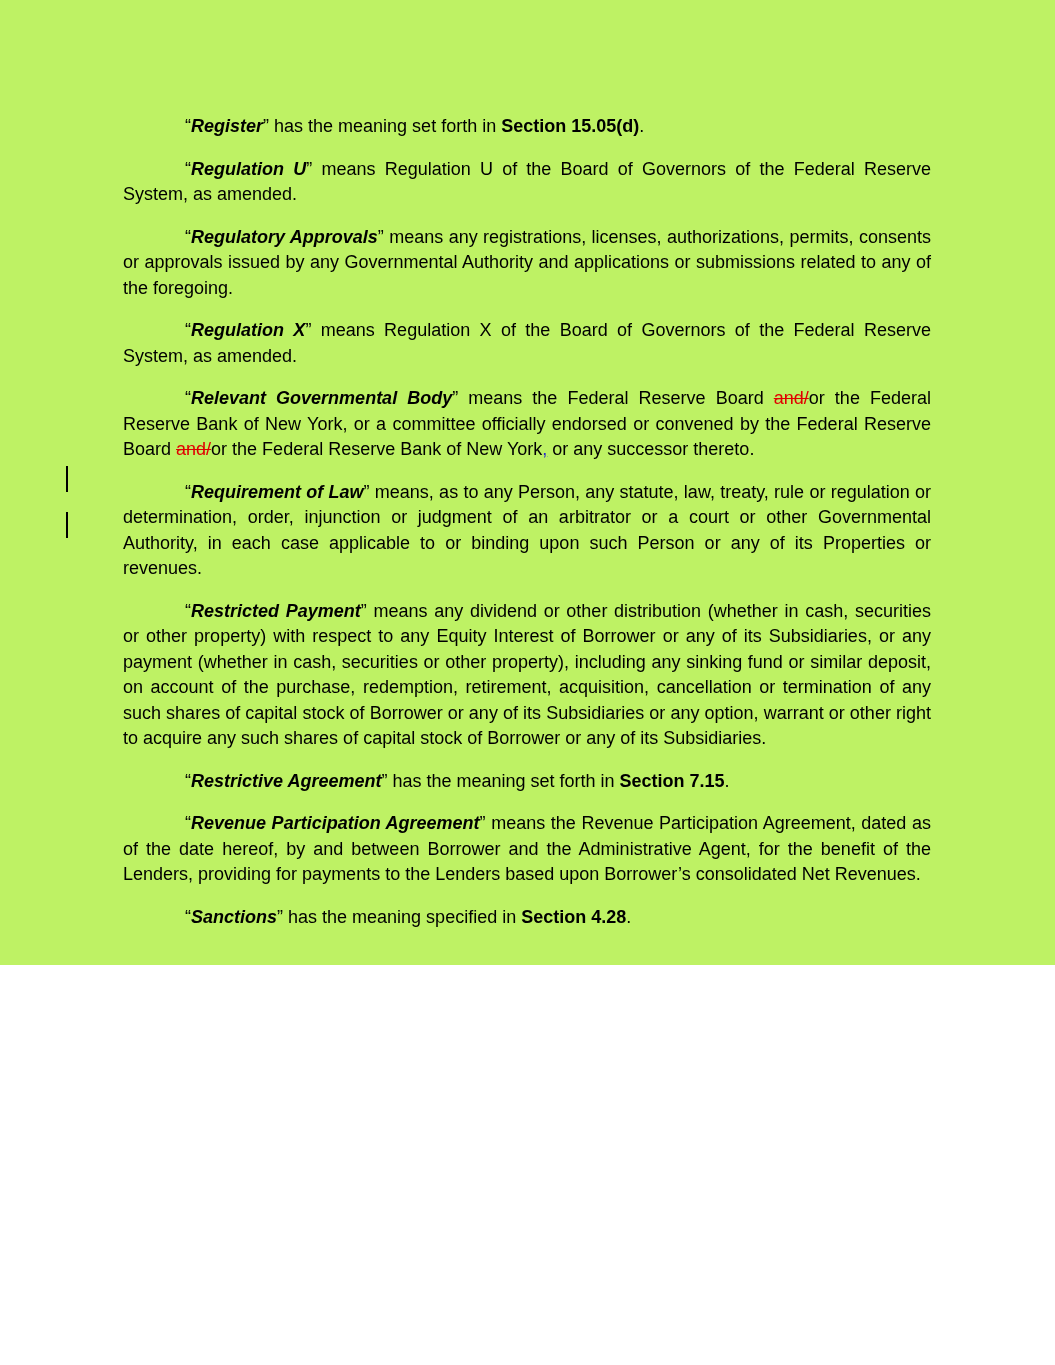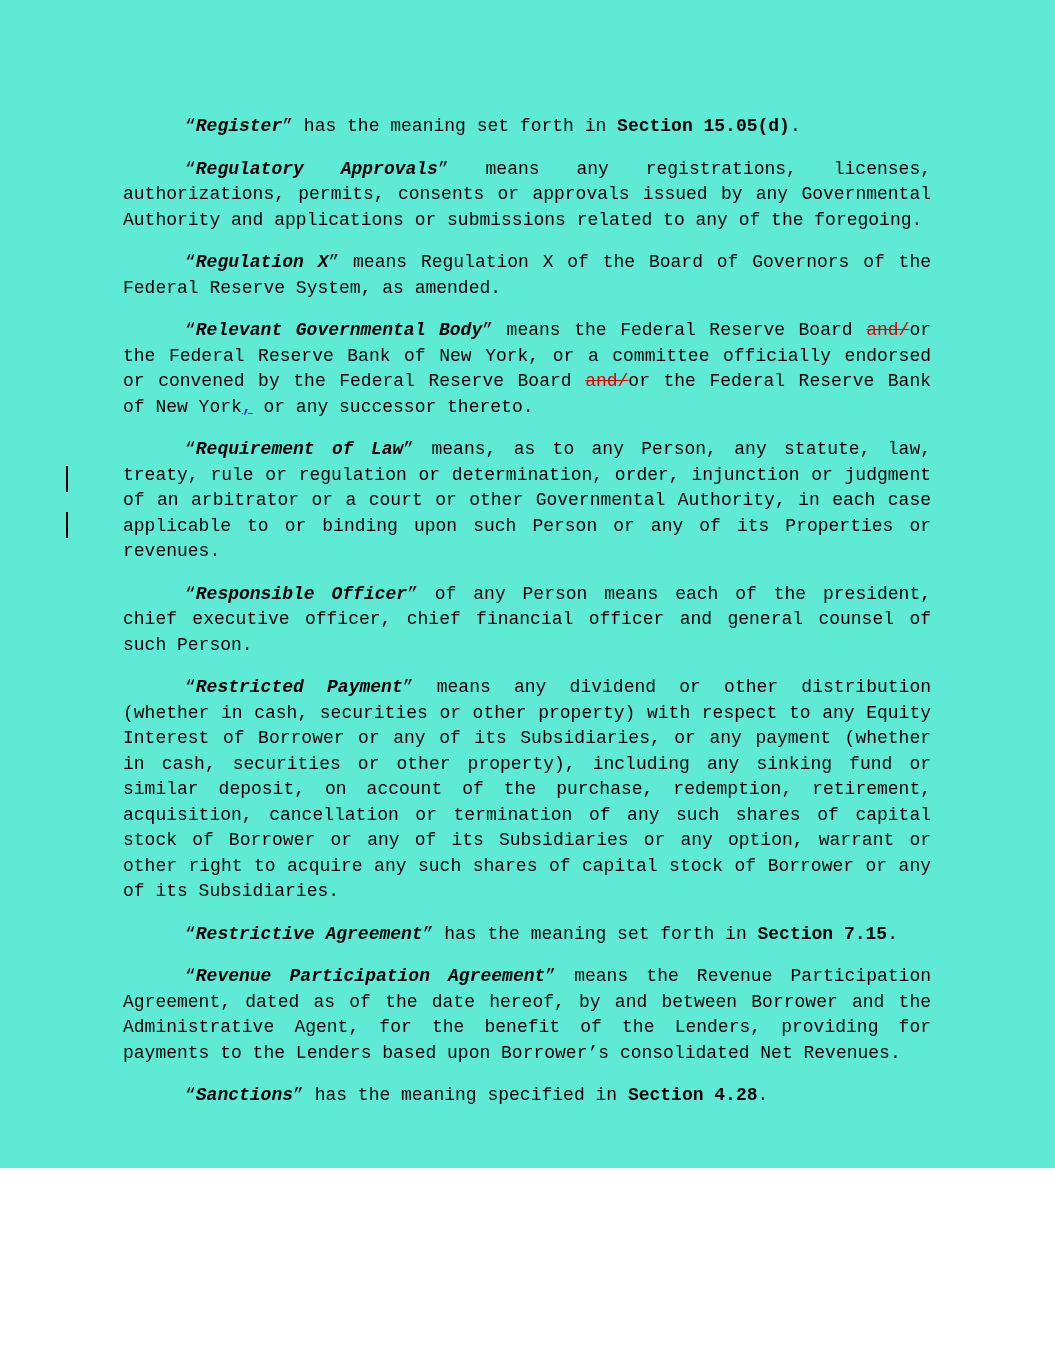--- a/index.html
+++ b/index.html
@@ -1,21 +1,21 @@
 <!DOCTYPE html>
 <html style="--del-red: #e00000; --ins-blue: #2626cc;"><head>
 <meta charset="utf-8">
 <style>
   html, body { margin: 0; padding: 0; background: #ffffff; }
   .page {
     position: relative;
     width: 1055px;
-    height: 1168px;
-    background: #5eead4;
-    font-family: Liberation Mono, monospace;
+    height: 965px;
+    background: #bef264;
+    font-family: Liberation Sans, sans-serif;
     color: #000000;
     overflow: hidden;
   }
   .doc-body {
     position: absolute;
     left: 123px;
     top: 114px;
     width: 808px;
   }
   .para {
@@ -75,25 +75,25 @@
     color: #000000;
   }
 </style>
 </head>
 <body>
 
 <div class="page">
 
   <main class="doc-body" id="doc-body">
       <p class="para"><span class="seg-plain">“</span><span class="seg-term">Register</span><span class="seg-plain">” has the meaning set forth in </span><span class="seg-bold">Section 15.05(d)</span><span class="seg-plain">.</span></p>
+      <p class="para"><span class="seg-plain">“</span><span class="seg-term">Regulation U</span><span class="seg-plain">” means Regulation U of the Board of Governors of the Federal Reserve System, as amended.</span></p>
       <p class="para"><span class="seg-plain">“</span><span class="seg-term">Regulatory Approvals</span><span class="seg-plain">” means any registrations, licenses, authorizations, permits, consents or approvals issued by any Governmental Authority and applications or submissions related to any of the foregoing.</span></p>
       <p class="para"><span class="seg-plain">“</span><span class="seg-term">Regulation X</span><span class="seg-plain">” means Regulation X of the Board of Governors of the Federal Reserve System, as amended.</span></p>
       <p class="para"><span class="seg-plain">“</span><span class="seg-term">Relevant Governmental Body</span><span class="seg-plain">” means the Federal Reserve Board </span><span class="seg-del">and/</span><span class="seg-plain">or the Federal Reserve Bank of New York, or a committee officially endorsed or convened by the Federal Reserve Board </span><span class="seg-del">and/</span><span class="seg-plain">or the Federal Reserve Bank of New York</span><span class="seg-ins">,</span><span class="seg-plain"> or any successor thereto.</span></p>
       <p class="para"><span class="seg-plain">“</span><span class="seg-term">Requirement of Law</span><span class="seg-plain">” means, as to any Person, any statute, law, treaty, rule or regulation or determination, order, injunction or judgment of an arbitrator or a court or other Governmental Authority, in each case applicable to or binding upon such Person or any of its Properties or revenues.</span></p>
-      <p class="para"><span class="seg-plain">“</span><span class="seg-term">Responsible Officer</span><span class="seg-plain">” of any Person means each of the president, chief executive officer, chief financial officer and general counsel of such Person.</span></p>
       <p class="para"><span class="seg-plain">“</span><span class="seg-term">Restricted Payment</span><span class="seg-plain">” means any dividend or other distribution (whether in cash, securities or other property) with respect to any Equity Interest of Borrower or any of its Subsidiaries, or any payment (whether in cash, securities or other property), including any sinking fund or similar deposit, on account of the purchase, redemption, retirement, acquisition, cancellation or termination of any such shares of capital stock of Borrower or any of its Subsidiaries or any option, warrant or other right to acquire any such shares of capital stock of Borrower or any of its Subsidiaries.</span></p>
       <p class="para"><span class="seg-plain">“</span><span class="seg-term">Restrictive Agreement</span><span class="seg-plain">” has the meaning set forth in </span><span class="seg-bold">Section 7.15</span><span class="seg-plain">.</span></p>
       <p class="para"><span class="seg-plain">“</span><span class="seg-term">Revenue Participation Agreement</span><span class="seg-plain">” means the Revenue Participation Agreement, dated as of the date hereof, by and between Borrower and the Administrative Agent, for the benefit of the Lenders, providing for payments to the Lenders based upon Borrower’s consolidated Net Revenues.</span></p>
       <p class="para"><span class="seg-plain">“</span><span class="seg-term">Sanctions</span><span class="seg-plain">” has the meaning specified in </span><span class="seg-bold">Section 4.28</span><span class="seg-plain">.</span></p>
     </main>
 
   <div id="change-bars">
       <div class="change-bar" style="top: 466px; left: 66px; height: 26px;"></div>
       <div class="change-bar" style="top: 512px; left: 66px; height: 26px;"></div>
       <div class="change-bar" style="top: 1261px; left: 67px; height: 43px;"></div>

